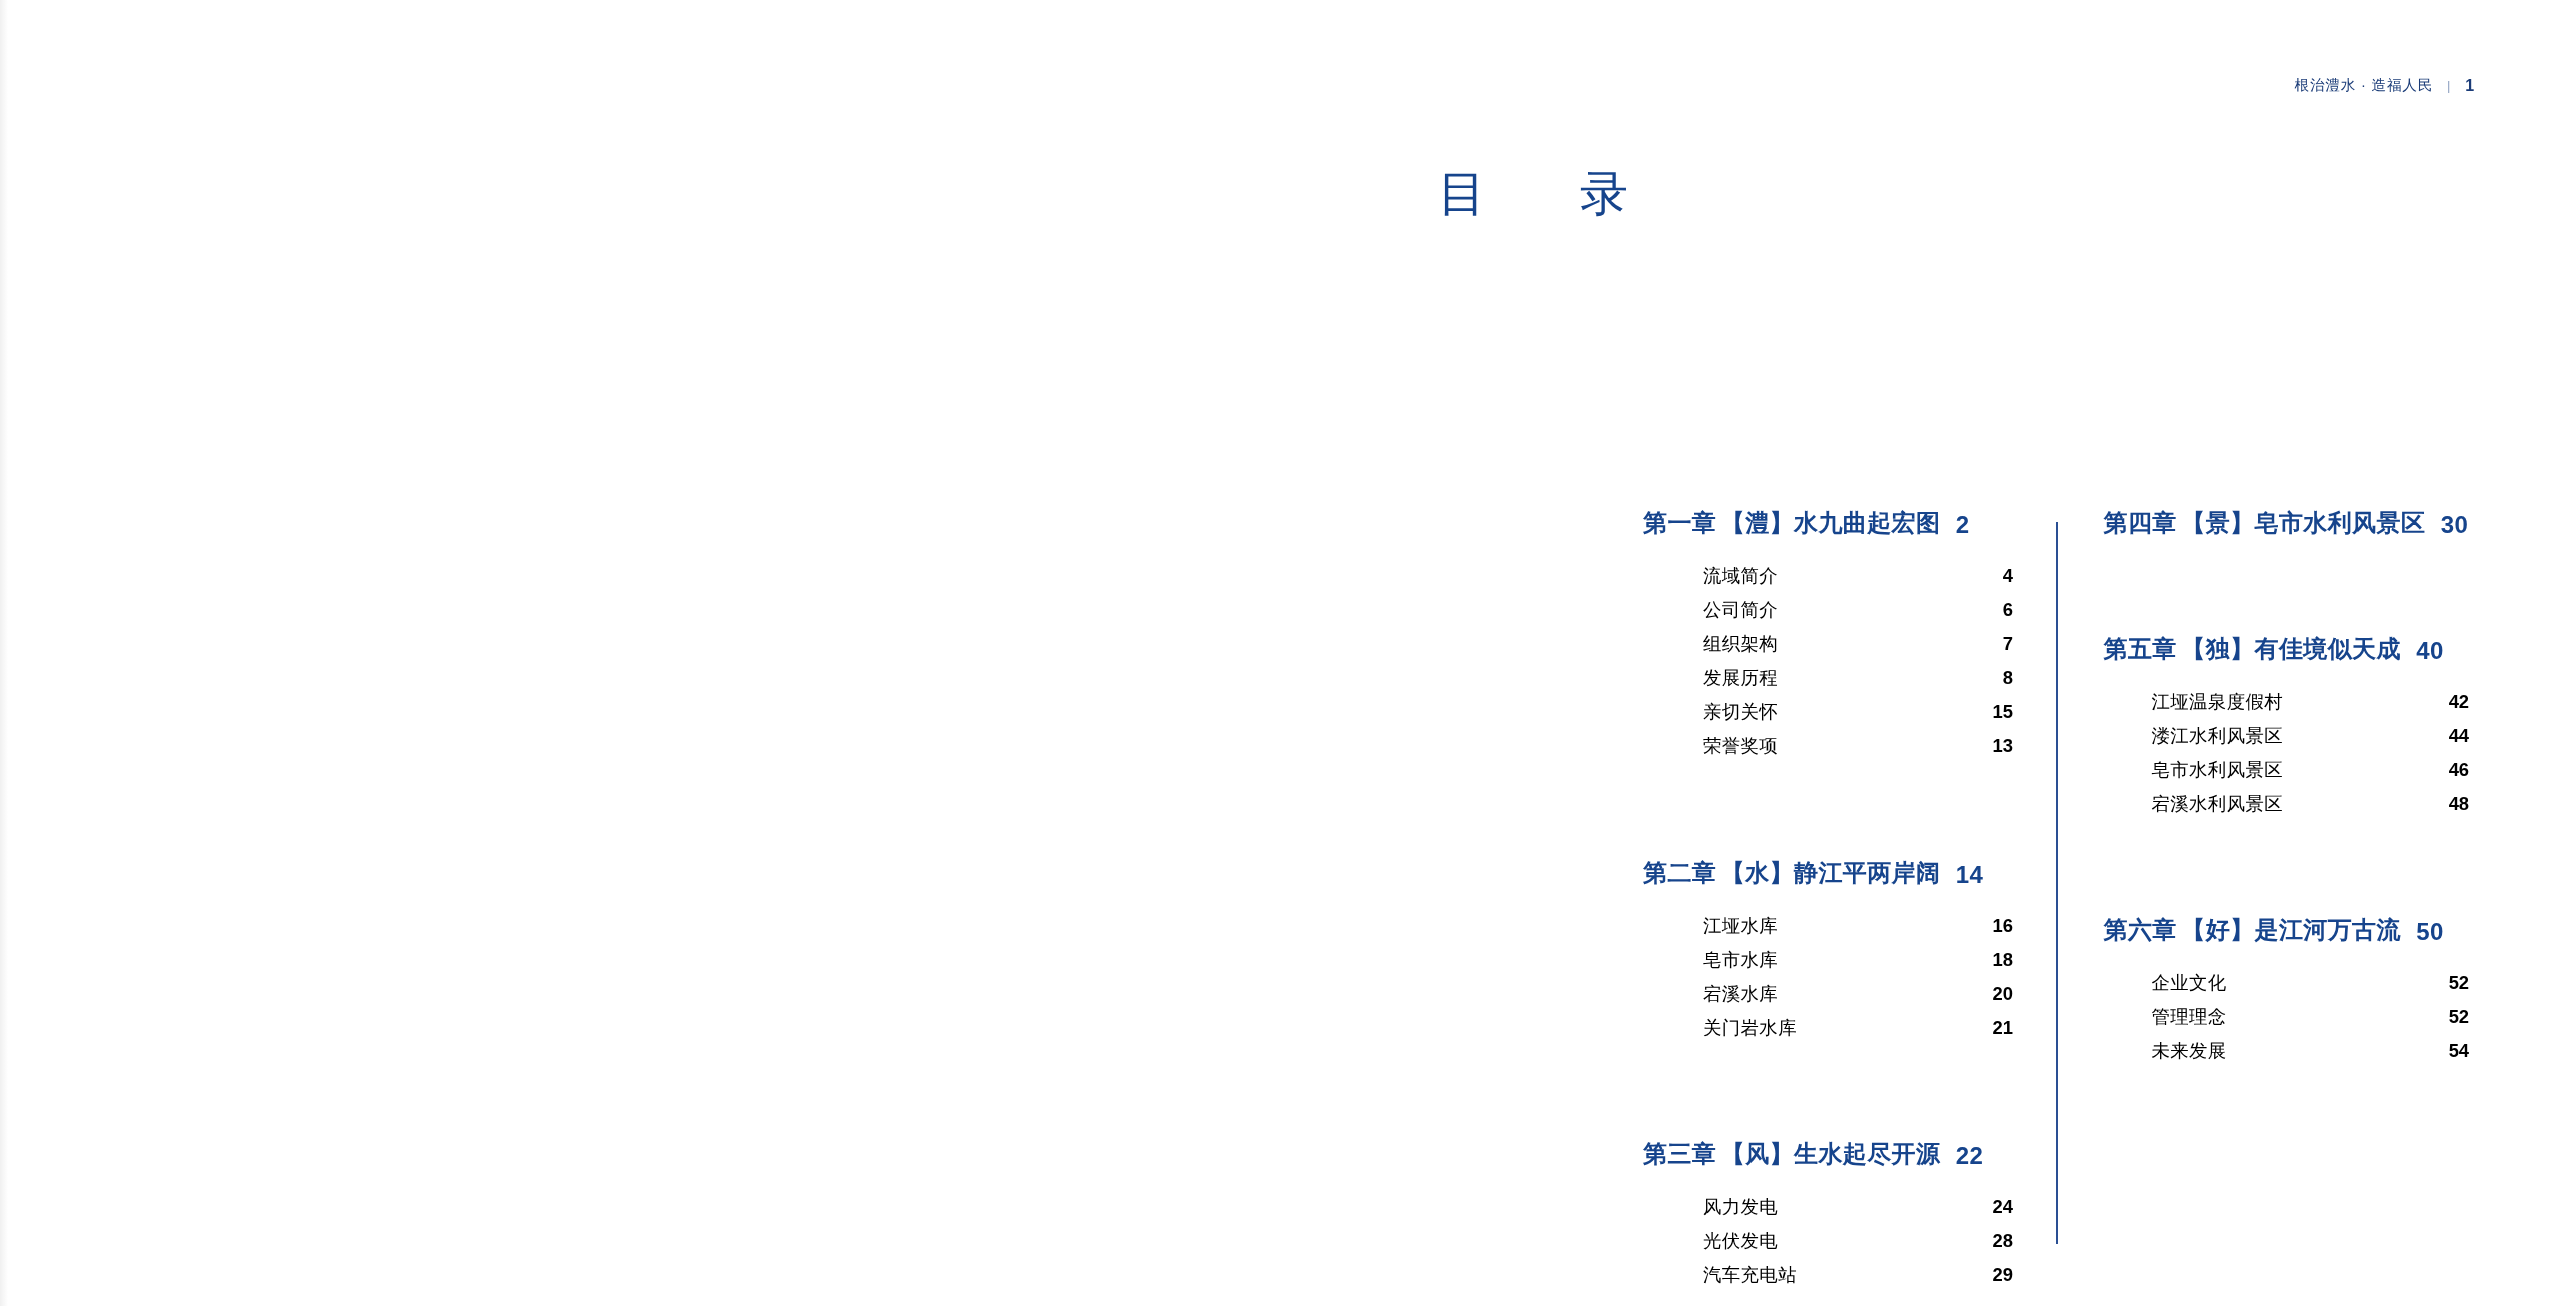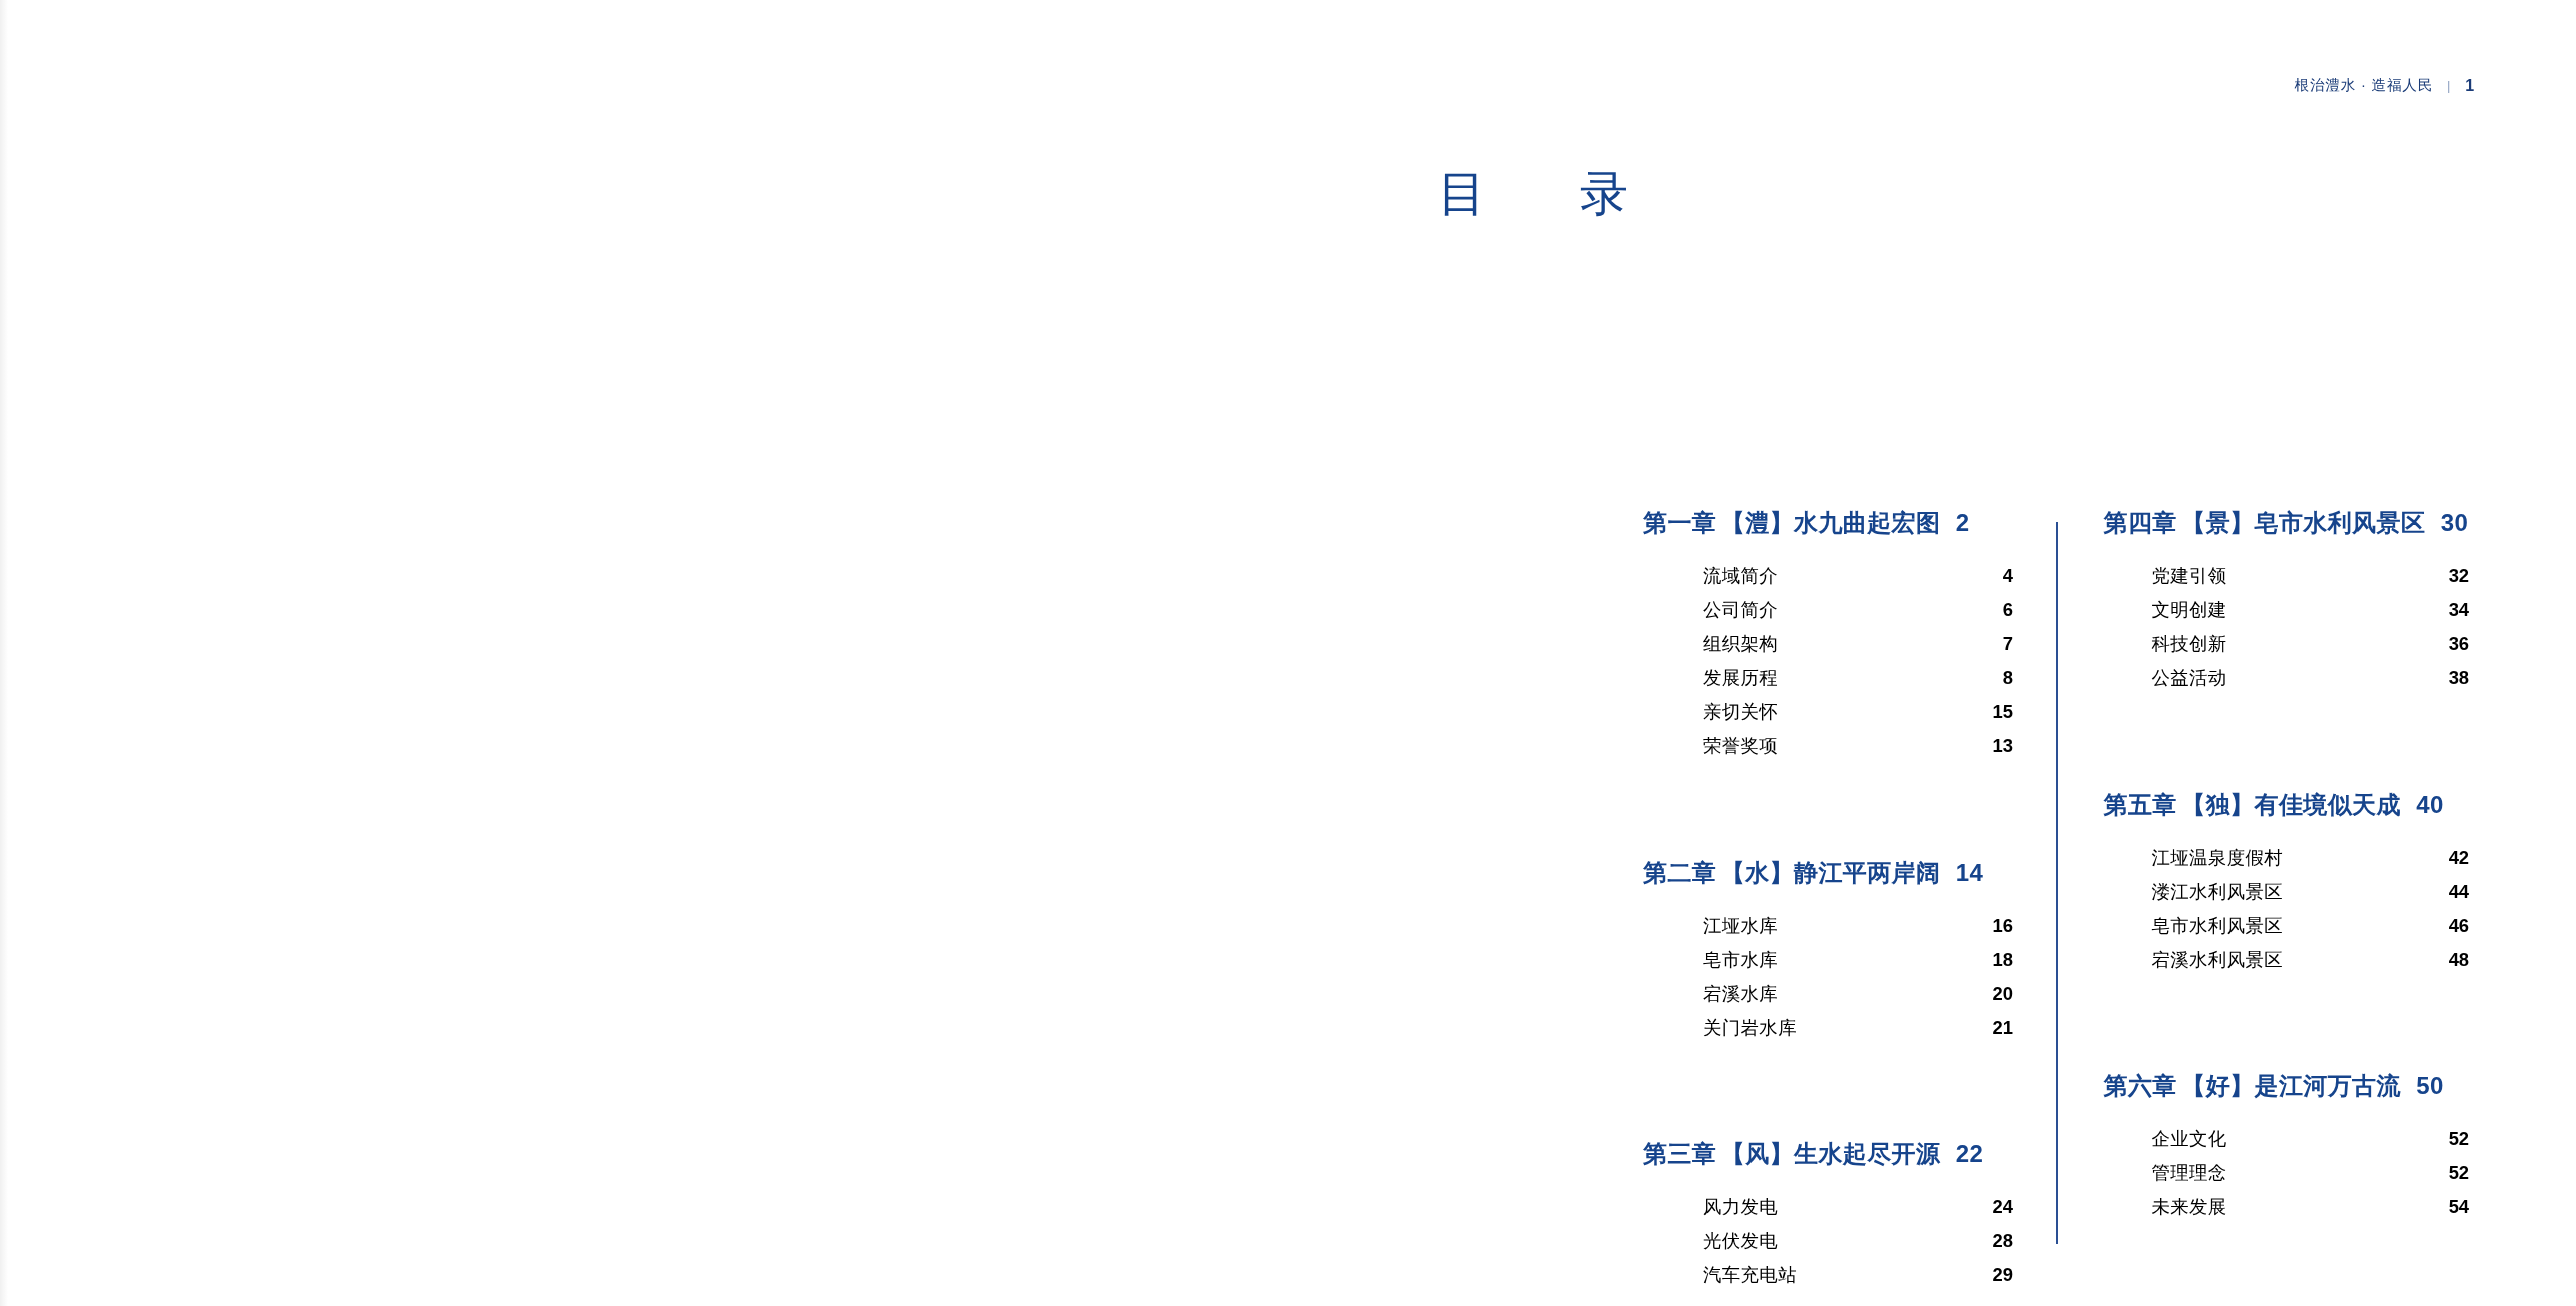--- a/index.html
+++ b/index.html
@@ -89,21 +89,21 @@
     height: 722px;
   }
 
   .chapter {
     margin-bottom: 7.7px;
   }
   .chapter + .chapter { margin-top: 86px; }
 
   .chapter-head {
     display: flex;
-    align-items: center;
+    align-items: flex-end;
     font-size: 24px;
     font-weight: 700;
     color: #16448c;
     white-space: nowrap;
     letter-spacing: 0.4px;
   }
   .chapter-head .ch-no { }
   .chapter-head .ch-tag { margin-left: 4.6px; }
   .chapter-head .ch-name { }
   .chapter-head .ch-page {
@@ -249,38 +249,20 @@
 
     <div class="col col-right">
 
       <div class="chapter">
         <div class="chapter-head">
           <span class="ch-no">第四章</span>
           <span class="ch-tag">【景】</span>
           <span class="ch-name">皂市水利风景区</span>
           <span class="ch-page">30</span>
         </div>
-        <div class="entries">
-          <div class="entry">
-            <span class="e-label">党建引领</span>
-            <span class="e-page">32</span>
-          </div>
-          <div class="entry">
-            <span class="e-label">文明创建</span>
-            <span class="e-page">34</span>
-          </div>
-          <div class="entry">
-            <span class="e-label">科技创新</span>
-            <span class="e-page">36</span>
-          </div>
-          <div class="entry">
-            <span class="e-label">公益活动</span>
-            <span class="e-page">38</span>
-          </div>
-        </div>
       </div>
 
       <div class="chapter">
         <div class="chapter-head">
           <span class="ch-no">第五章</span>
           <span class="ch-tag">【独】</span>
           <span class="ch-name">有佳境似天成</span>
           <span class="ch-page">40</span>
         </div>
         <div class="entries">

